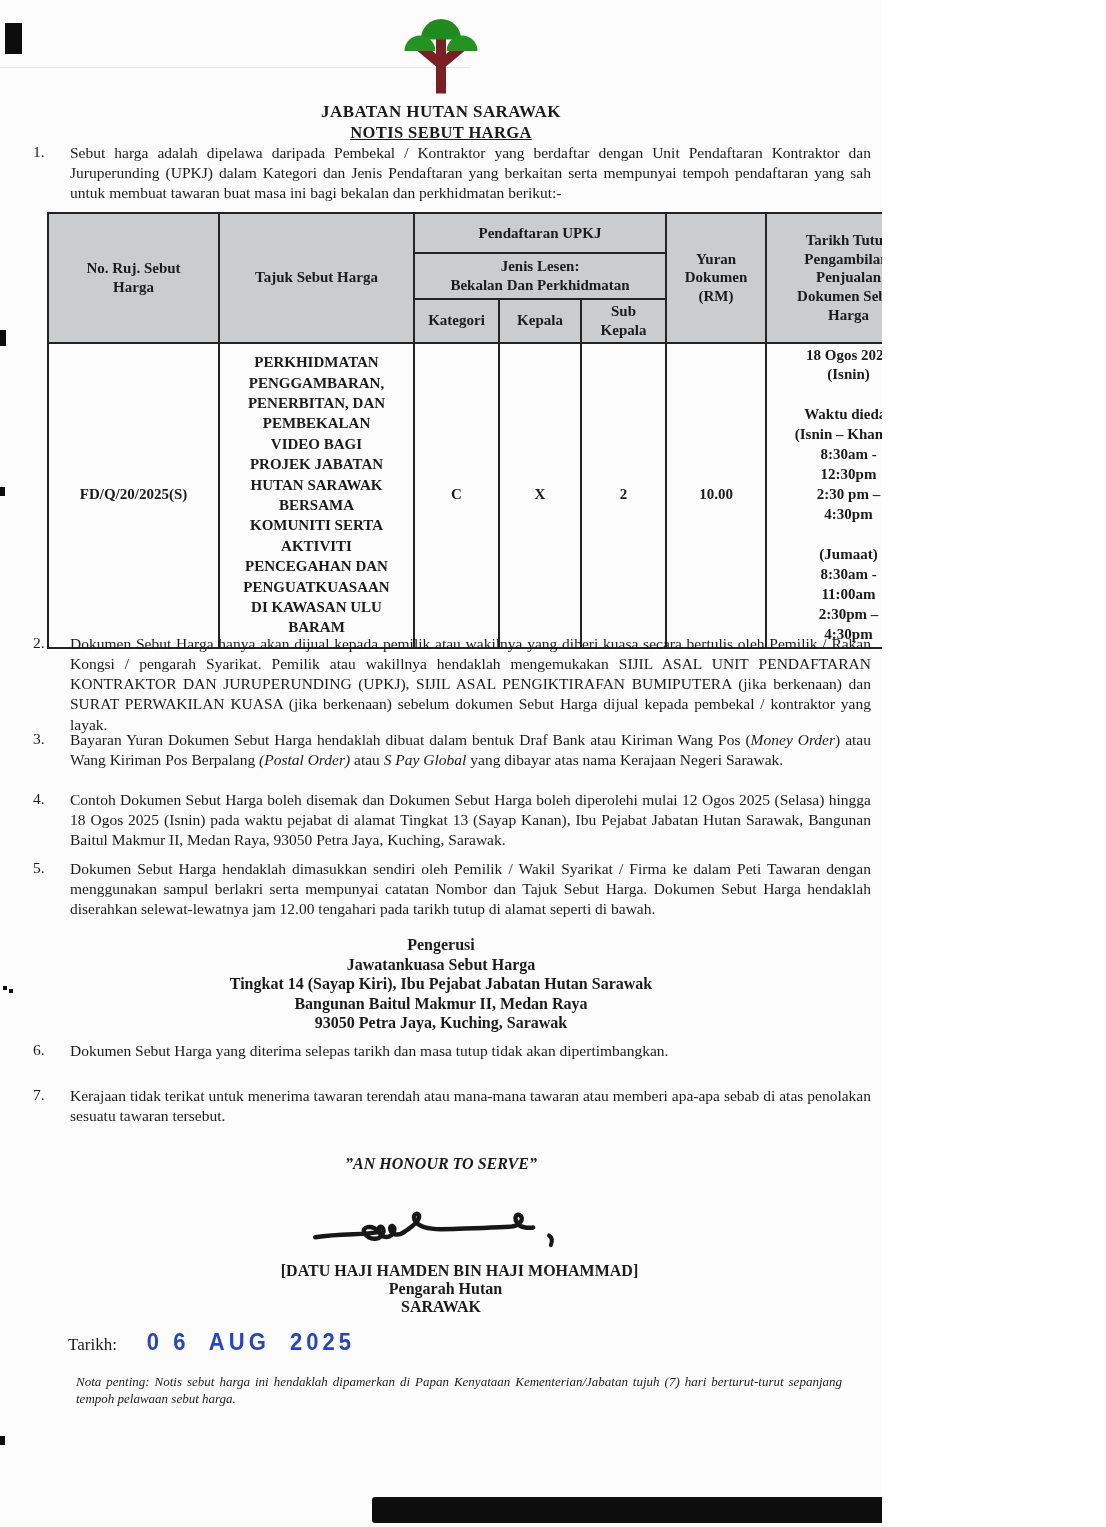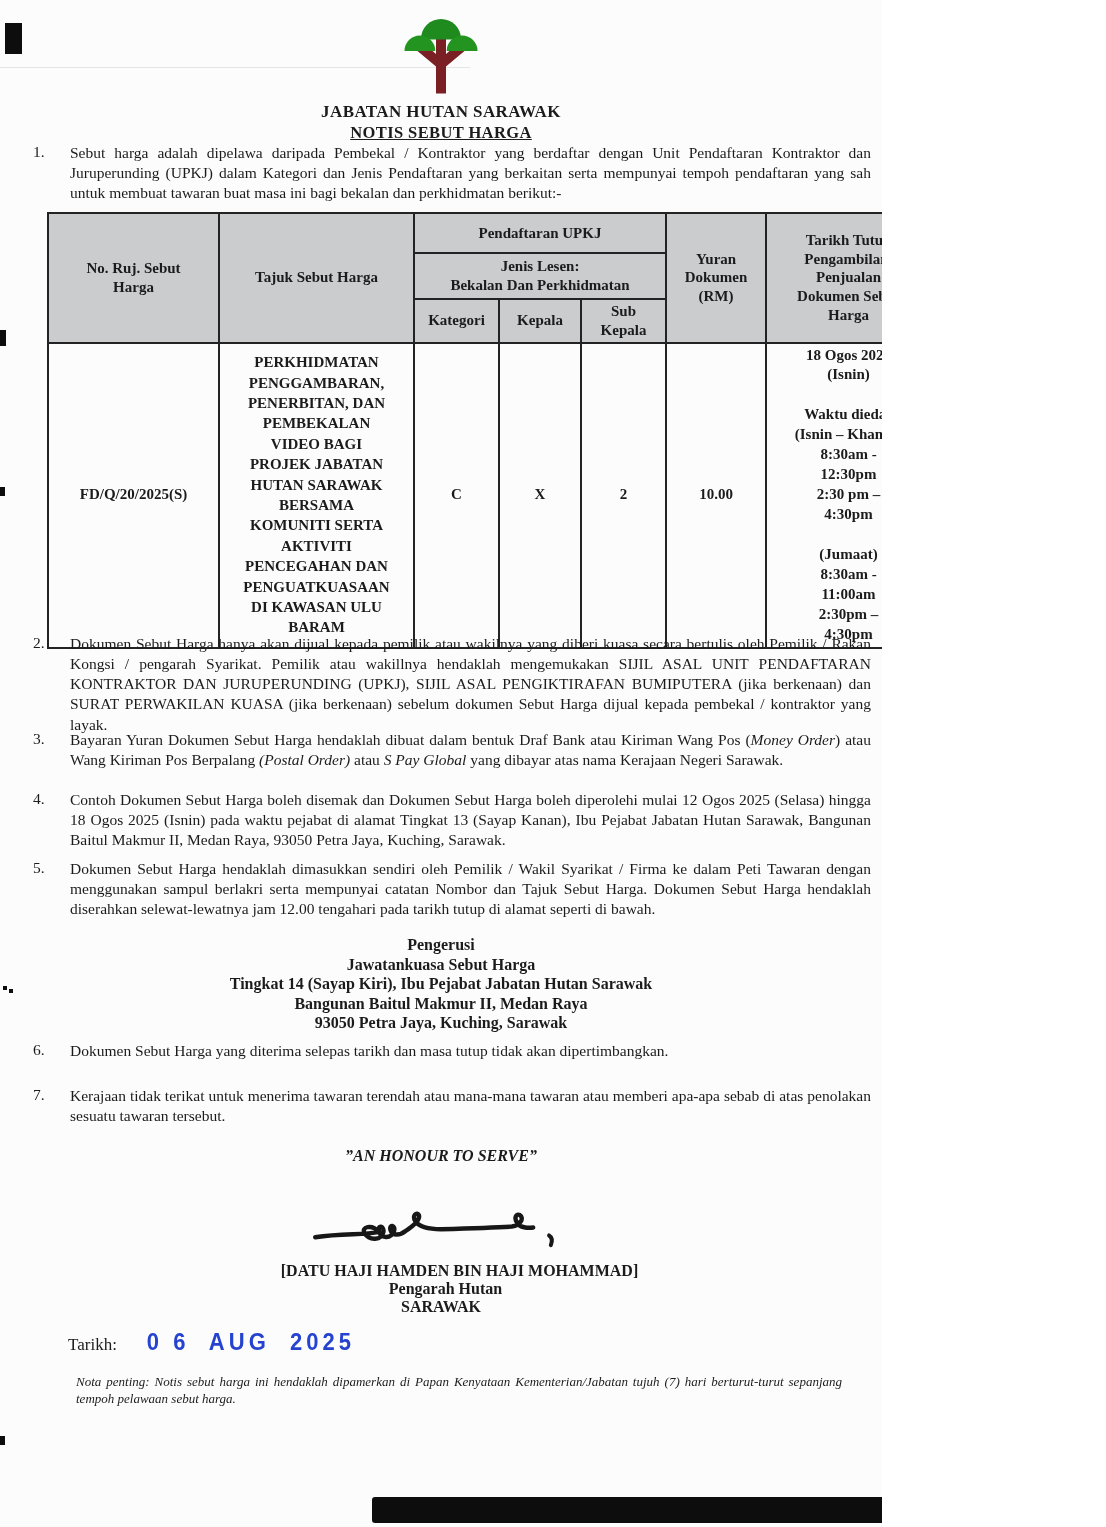--- a/index.html
+++ b/index.html
@@ -38,21 +38,21 @@
   .quote-table th{background:#cbccce;font-weight:bold;}
   .quote-table .r1{height:40px;}
   .quote-table .r2{height:46px;}
   .quote-table .r3{height:32px;}
   .quote-table .body-row td{height:288px;font-weight:bold;line-height:1.33;}
   .quote-table td.tajuk{line-height:1.36;}
   
   .address{position:absolute;left:0;width:100%;text-align:center;font-weight:bold;font-size:16px;line-height:1.22;}
   .motto{position:absolute;left:0;width:100%;text-align:center;}
   .motto .m1{font-weight:bold;font-size:16.5px;letter-spacing:.5px;word-spacing:8px;}
-  .motto .m2{font-weight:bold;font-style:italic;font-size:16px;margin-top:4px;}
+  .motto .m2{font-weight:bold;font-style:italic;font-size:16px;margin-top:12px;}
   .sig-block{position:absolute;left:0;width:100%;text-align:center;}
   .sig-scrawl{width:300px;height:62px;}
   .sig-name{font-weight:bold;font-size:16px;margin-top:-4px;padding-left:37px;}
   .sig-title{font-weight:bold;font-size:16px;padding-left:9px;}
   .sig-region{font-weight:bold;font-size:16px;}
   
   .date-line{position:absolute;left:68px;top:1330px;display:flex;align-items:baseline;}
   .date-label{font-size:17px;}
   .date-stamp{
     margin-left:30px;

